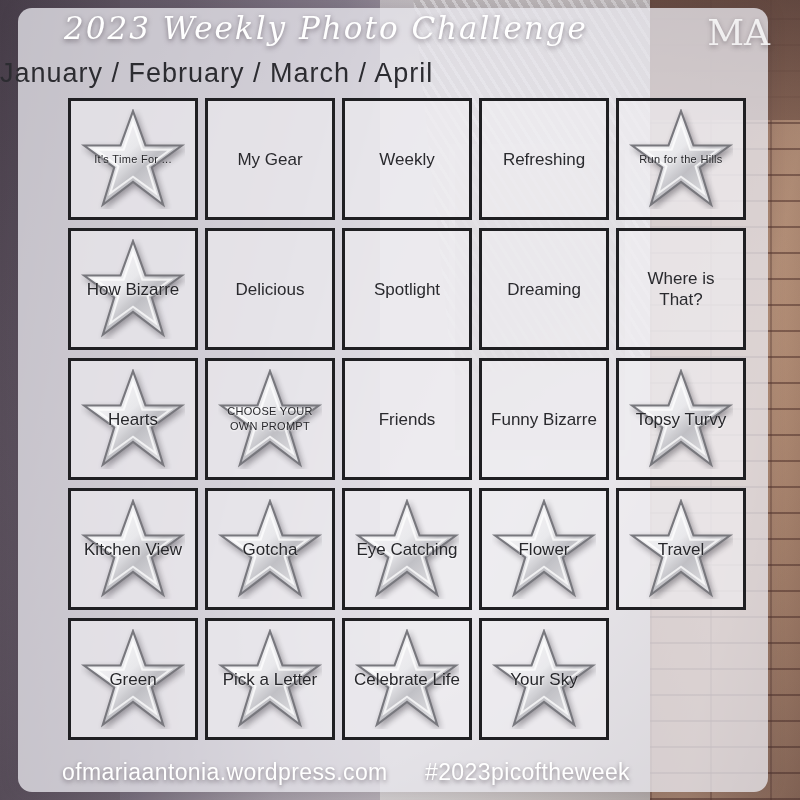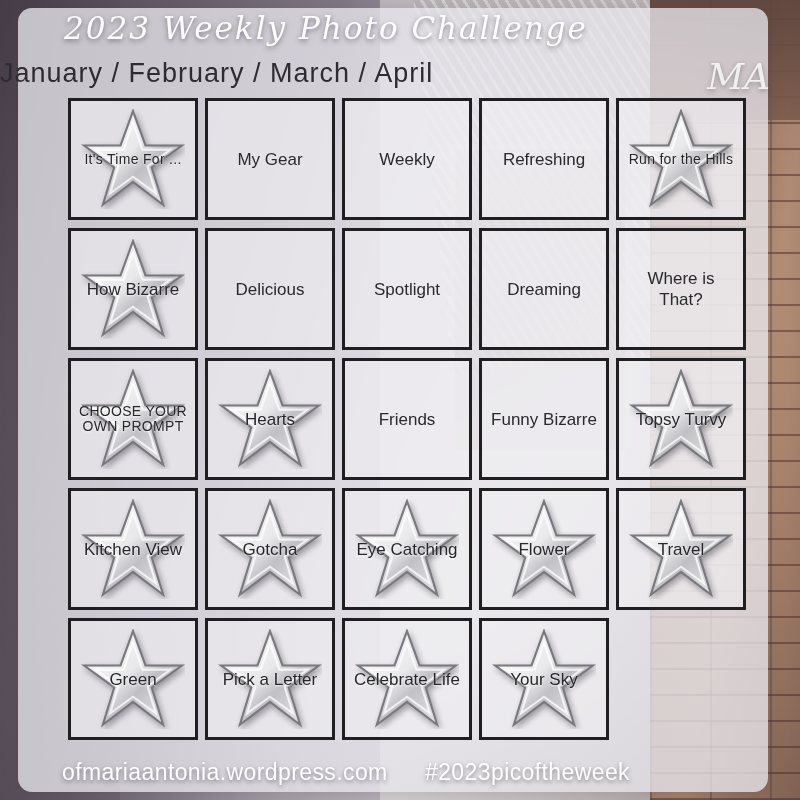--- a/index.html
+++ b/index.html
@@ -100,25 +100,23 @@
     font-size: 31px;
     letter-spacing: 2px;
     color: #ffffff;
     text-shadow: 0 2px 5px rgba(60,50,60,.55);
     white-space: nowrap;
   }
   .signature {
     position: absolute;
     right: 30px; top: 12px;
     font-family: "DejaVu Serif", serif;
-    font-style: italic;
     font-size: 36px;
     color: rgba(255,255,255,0.82);
     text-shadow: 0 2px 5px rgba(60,50,60,.4);
-    margin-top: 44px;
   }
   .months {
     position: absolute;
     left: 0; top: 58px;
     width: 800px;
     text-align: left;
     font-family: "Liberation Sans", sans-serif;
     font-size: 27px;
     letter-spacing: 1px;
     color: #2c2c31;
@@ -151,21 +149,21 @@
     text-align: center;
     font-size: 17px;
     line-height: 21px;
     color: #2a2a2e;
     padding: 0 6px;
   }
   .cell.done .cell-label {
     color: #27272b;
     text-shadow: 0 1px 2px rgba(255,255,255,.85);
   }
-  .cell.tiny .cell-label { font-size: 14px; line-height: 15px; letter-spacing: .3px; }
+  .cell.tiny .cell-label { font-size: 11px; line-height: 15px; letter-spacing: .3px; }
 
   
   .star {
     position: absolute;
     left: 50%; top: 50%;
     width: 104px; height: 100px;
     transform: translate(-50%, -50%);
     z-index: 2;
     pointer-events: none;
   }
@@ -273,53 +271,53 @@
       </div>
       <div class="cell">
         <div class="cell-label">Spotlight</div>
       </div>
       <div class="cell">
         <div class="cell-label">Dreaming</div>
       </div>
       <div class="cell">
         <div class="cell-label">Where is That?</div>
       </div>
+      <div class="cell done">
+        <div class="star">
+  <svg viewBox="0 0 100 96" aria-hidden="true">
+    <defs>
+      <linearGradient id="starGrad" x1="0" y1="0" x2="1" y2="1">
+        <stop offset="0%" stop-color="#ffffff"></stop>
+        <stop offset="45%" stop-color="#e9e9ec"></stop>
+        <stop offset="60%" stop-color="#bdbdc2"></stop>
+        <stop offset="100%" stop-color="#f4f4f6"></stop>
+      </linearGradient>
+    </defs>
+    <polygon points="50,2 62,35 97,35 68,56 79,92 50,70 21,92 32,56 3,35 38,35" fill="url(#starGrad)" stroke="#6f6f75" stroke-width="2" opacity="0.92" style="filter:drop-shadow(2px 3px 3px rgba(40,35,45,.45))"></polygon>
+    <polygon points="50,13 59,39 86,39 64,55 72,81 50,65 28,81 36,55 14,39 41,39" fill="none" stroke="#ffffff" stroke-width="2" opacity="0.75"></polygon>
+  </svg>
+        </div>
+        <div class="cell-label">Hearts</div>
+      </div>
       <div class="cell done tiny">
         <div class="star">
   <svg viewBox="0 0 100 96" aria-hidden="true">
     <defs>
       <linearGradient id="starGrad" x1="0" y1="0" x2="1" y2="1">
         <stop offset="0%" stop-color="#ffffff"></stop>
         <stop offset="45%" stop-color="#e9e9ec"></stop>
         <stop offset="60%" stop-color="#bdbdc2"></stop>
         <stop offset="100%" stop-color="#f4f4f6"></stop>
       </linearGradient>
     </defs>
     <polygon points="50,2 62,35 97,35 68,56 79,92 50,70 21,92 32,56 3,35 38,35" fill="url(#starGrad)" stroke="#6f6f75" stroke-width="2" opacity="0.92" style="filter:drop-shadow(2px 3px 3px rgba(40,35,45,.45))"></polygon>
     <polygon points="50,13 59,39 86,39 64,55 72,81 50,65 28,81 36,55 14,39 41,39" fill="none" stroke="#ffffff" stroke-width="2" opacity="0.75"></polygon>
   </svg>
         </div>
         <div class="cell-label">CHOOSE YOUR OWN PROMPT</div>
-      </div>
-      <div class="cell done">
-        <div class="star">
-  <svg viewBox="0 0 100 96" aria-hidden="true">
-    <defs>
-      <linearGradient id="starGrad" x1="0" y1="0" x2="1" y2="1">
-        <stop offset="0%" stop-color="#ffffff"></stop>
-        <stop offset="45%" stop-color="#e9e9ec"></stop>
-        <stop offset="60%" stop-color="#bdbdc2"></stop>
-        <stop offset="100%" stop-color="#f4f4f6"></stop>
-      </linearGradient>
-    </defs>
-    <polygon points="50,2 62,35 97,35 68,56 79,92 50,70 21,92 32,56 3,35 38,35" fill="url(#starGrad)" stroke="#6f6f75" stroke-width="2" opacity="0.92" style="filter:drop-shadow(2px 3px 3px rgba(40,35,45,.45))"></polygon>
-    <polygon points="50,13 59,39 86,39 64,55 72,81 50,65 28,81 36,55 14,39 41,39" fill="none" stroke="#ffffff" stroke-width="2" opacity="0.75"></polygon>
-  </svg>
-        </div>
-        <div class="cell-label">Hearts</div>
       </div>
       <div class="cell">
         <div class="cell-label">Friends</div>
       </div>
       <div class="cell">
         <div class="cell-label">Funny Bizarre</div>
       </div>
       <div class="cell done">
         <div class="star">
   <svg viewBox="0 0 100 96" aria-hidden="true">

